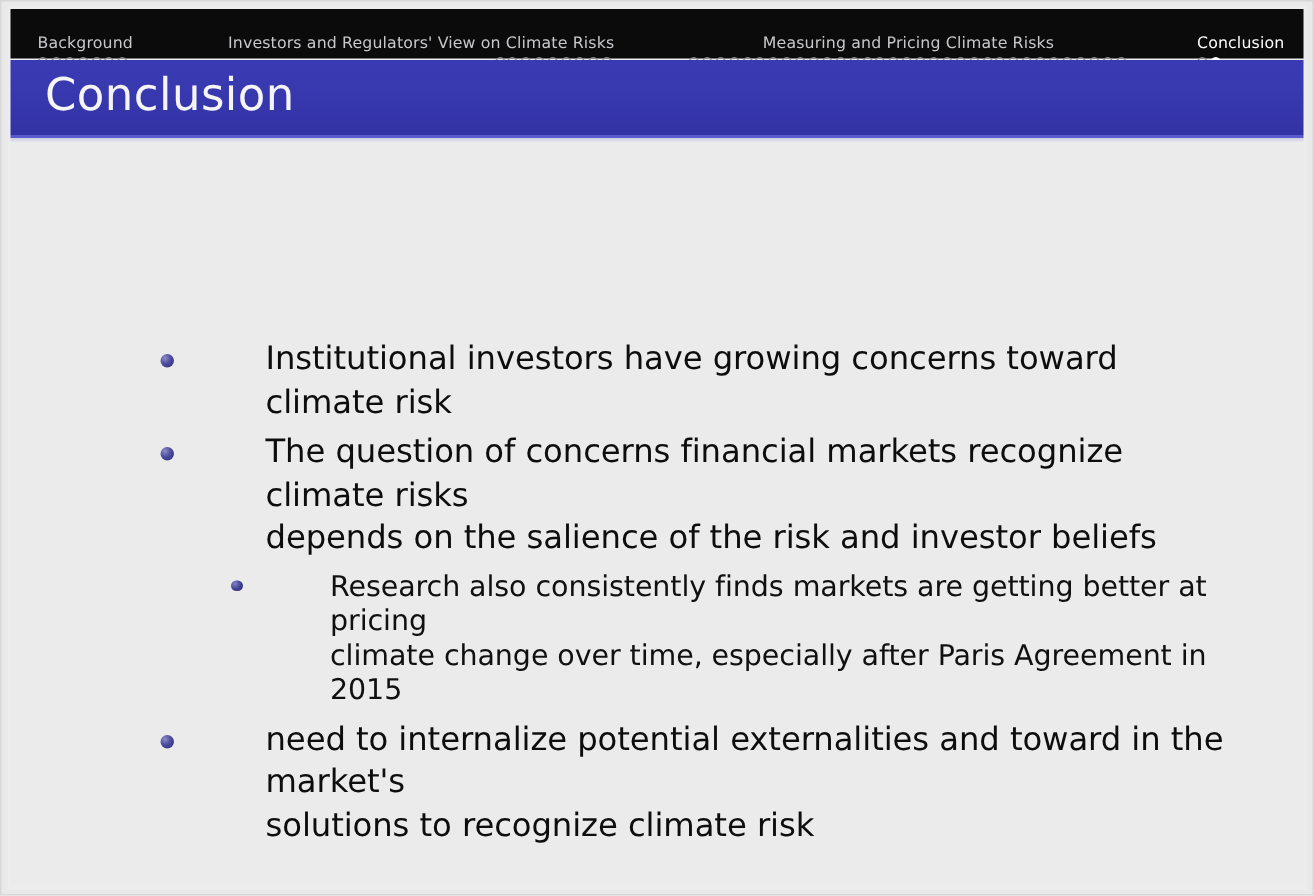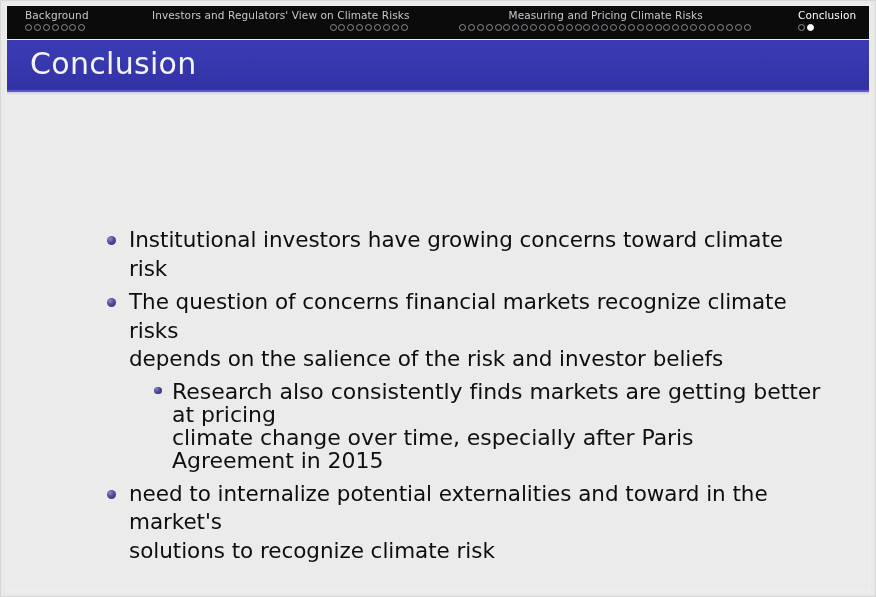--- a/index.html
+++ b/index.html
@@ -53,21 +53,21 @@
     color: #ffffff;
   }
   .nav-section {
     position: absolute;
     top: 0;
     height: 33px;
   }
   .nav-section-title {
     font-size: 10.5px;
     line-height: 13px;
-    padding-top: 3px;
+    padding-top: 17px;
     color: #c8c8cc;
     white-space: nowrap;
     letter-spacing: .1px;
   }
   .nav-section.current .nav-section-title {
     color: #ffffff;
   }
   .nav-dots {
     margin-top: 2px;
     height: 12px;
@@ -164,36 +164,36 @@
   }
 
   .subbullet-list {
     margin-top: 6px;
     margin-bottom: 8px;
     padding-left: 48px;
   }
   .subbullet-item {
     position: relative;
     padding-left: 22px;
-    font-size: 22px;
+    font-size: 19px;
     line-height: 23px;
     color: #101010;
     letter-spacing: -0.05px;
   }
   .subbullet-item .marker-sub {
     position: absolute;
     left: 4px;
     top: 7px;
     width: 7.5px;
     height: 7.5px;
     border-radius: 50%;
     background: radial-gradient(circle at 33% 30%, #8484c0 0%, #46469a 45%, #2b2b6c 100%);
   }
 
-  .line { display: block; }
+  .line { display: block; margin-left: 48px; }
 </style>
 </head>
 <body>
 
 <div class="slide-frame">
   <div class="slide-paper">
 
     <div class="nav-bar">
 
       <div class="nav-section nav-sec-background">

